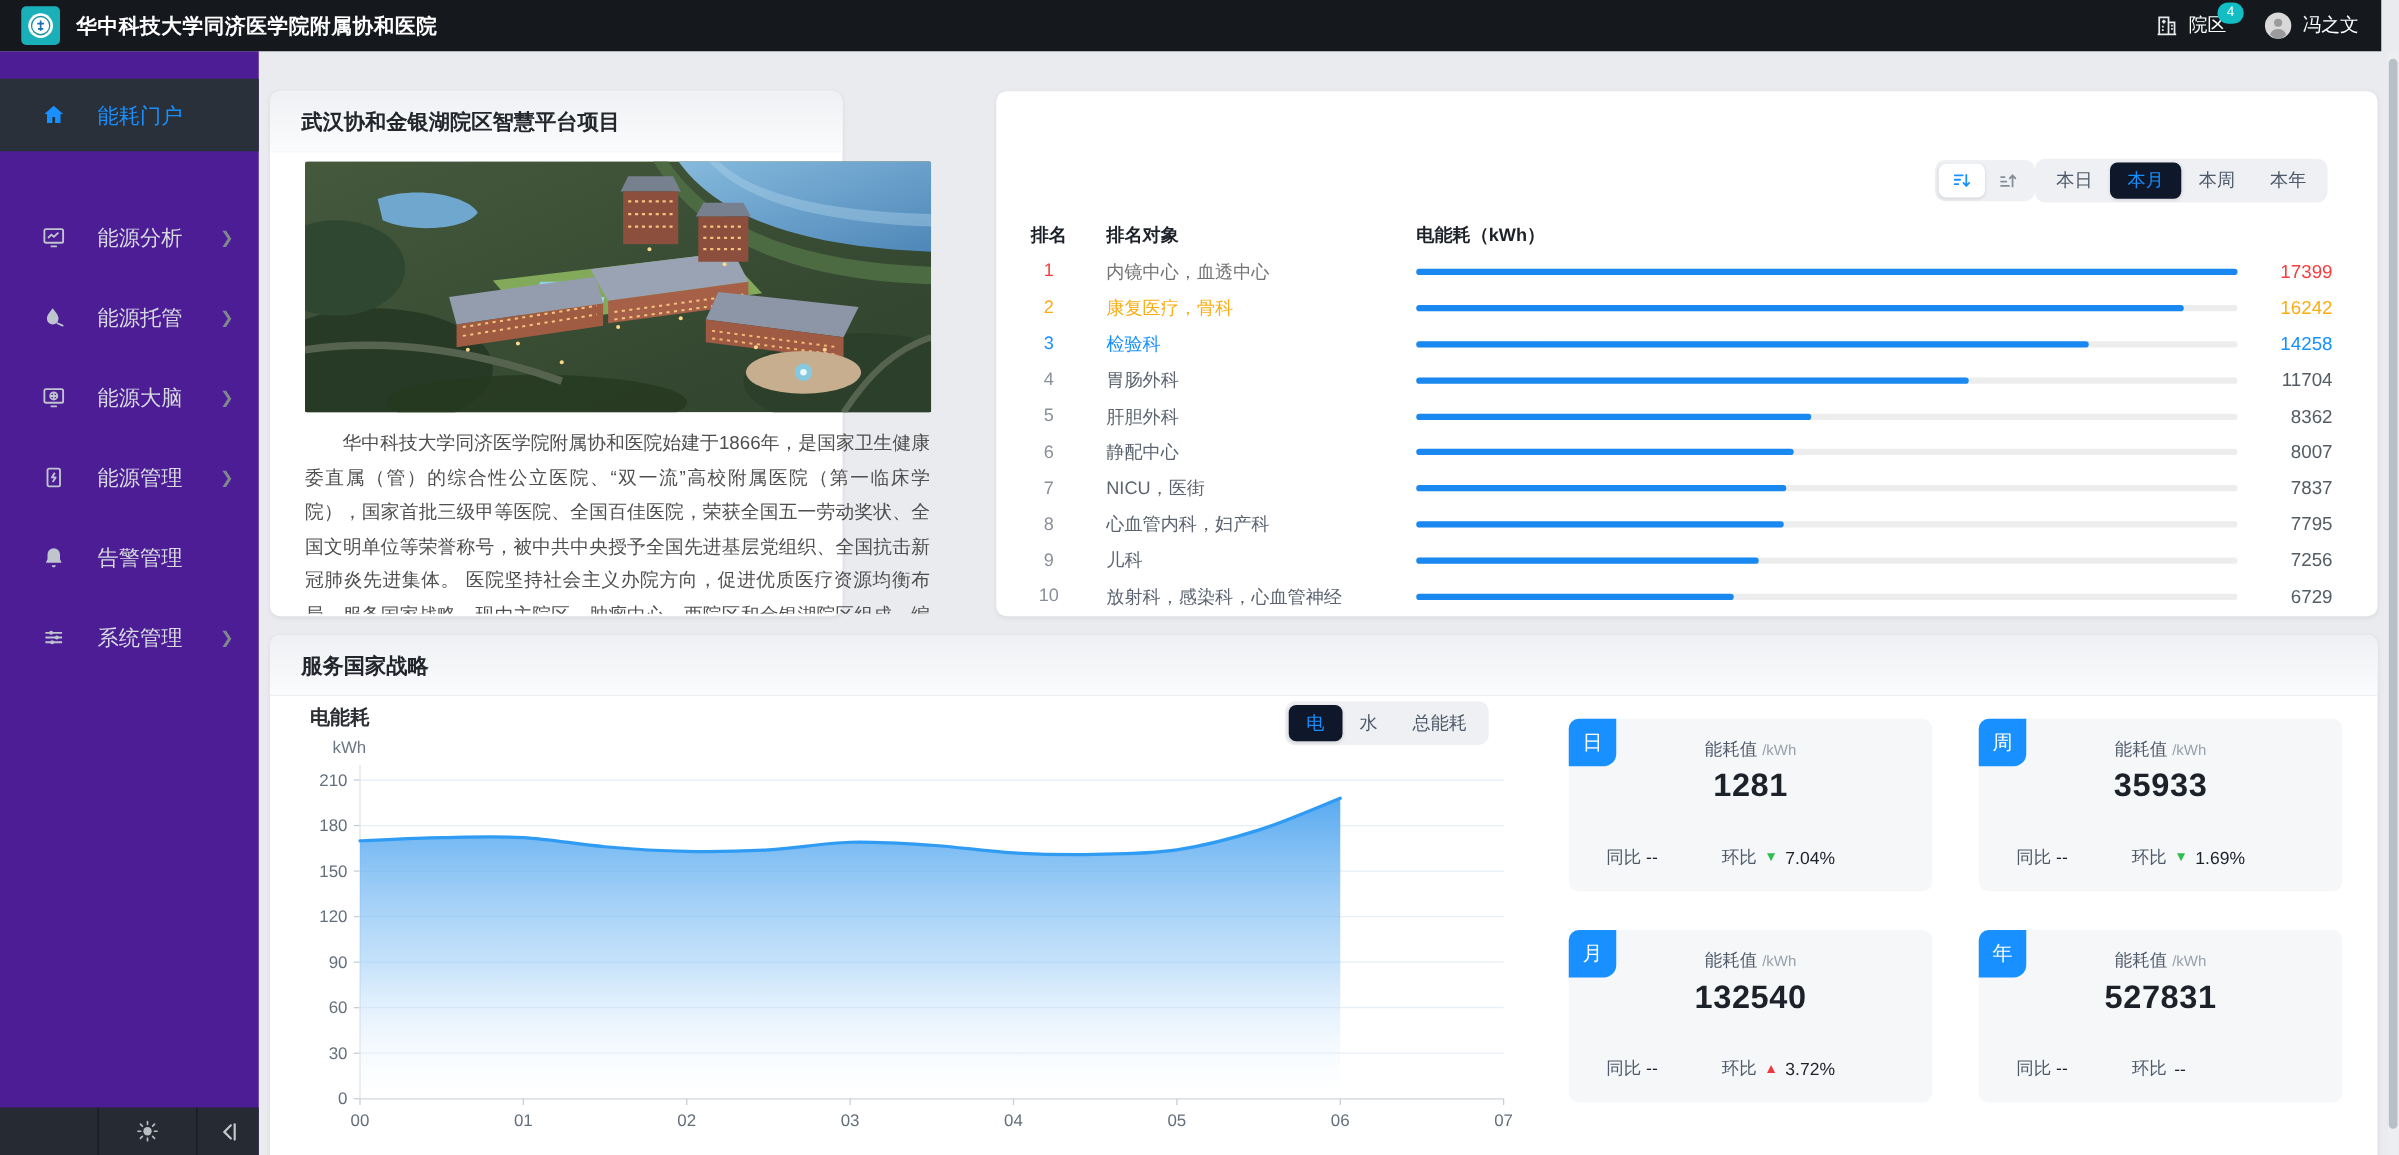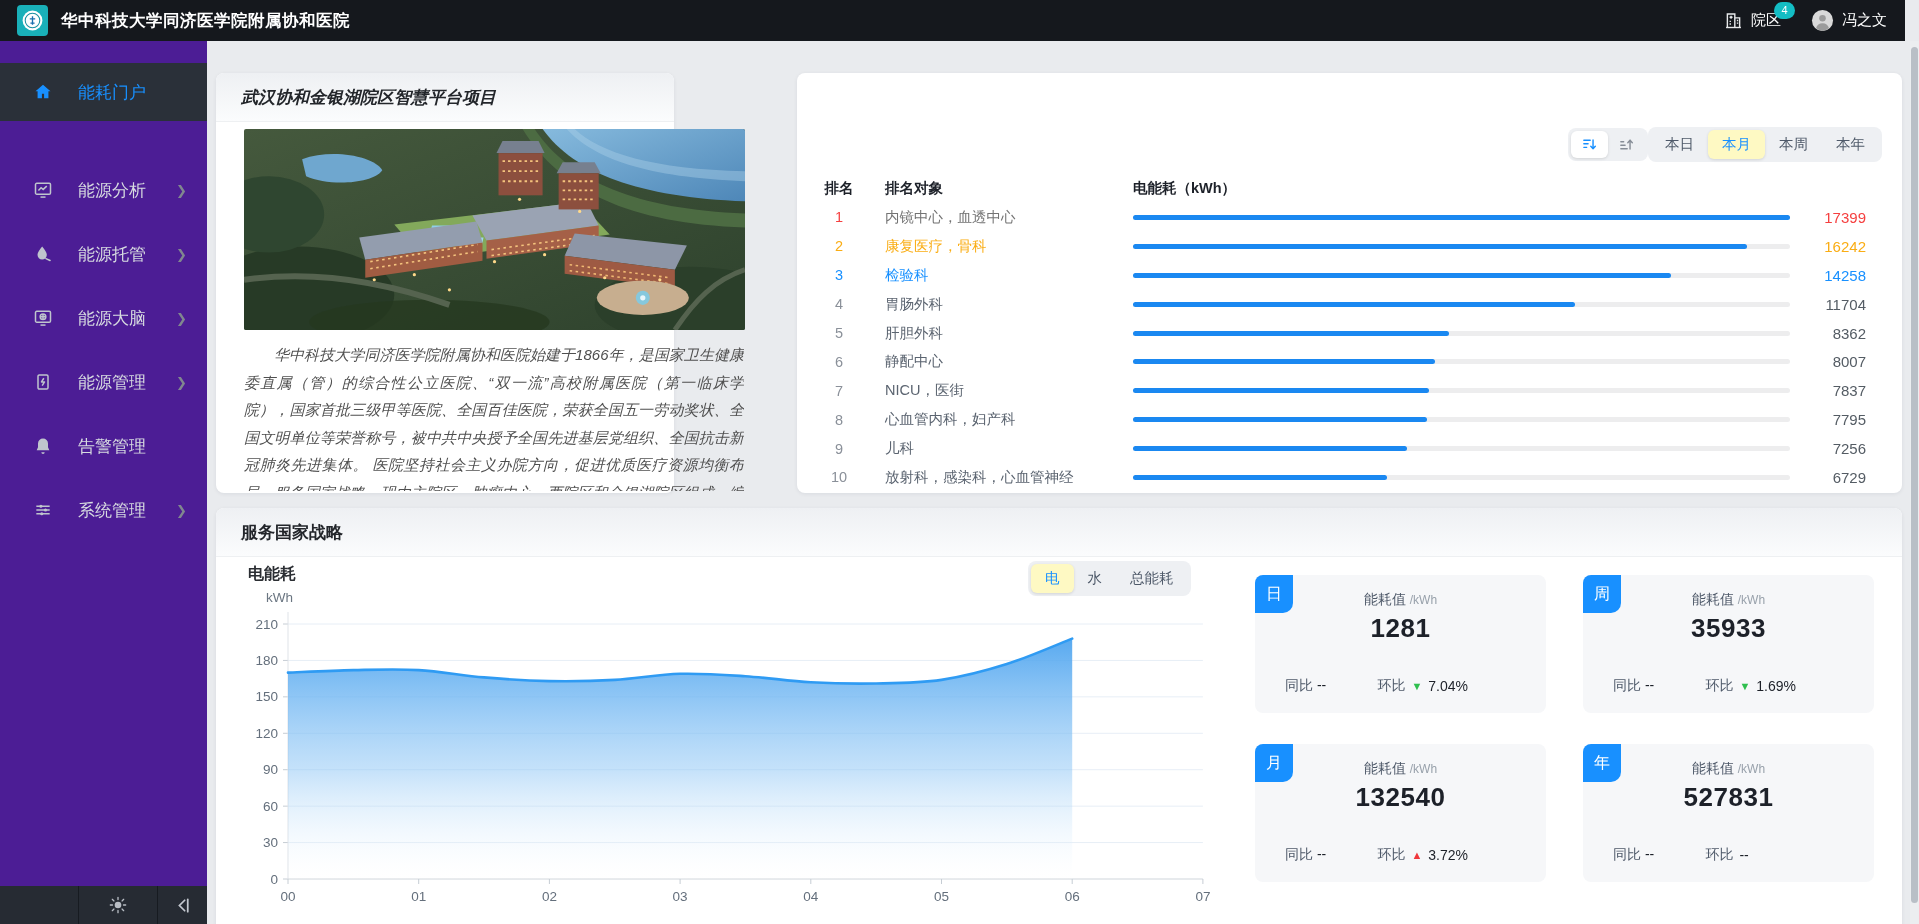--- a/index.html
+++ b/index.html
@@ -29,31 +29,31 @@
   .sidebar-footer{position:absolute;left:0;right:0;bottom:0;height:38px;background:#262b33;display:flex;}
   .foot-cell{display:flex;align-items:center;justify-content:center;}
   .foot-cell.c1{width:78px;}
   .foot-cell.c2{width:78px;border-left:1px solid #171b21;cursor:pointer;}
   .foot-cell.c3{flex:1;border-left:1px solid #171b21;cursor:pointer;}
   
   .main{position:absolute;left:207px;top:41px;right:0;bottom:0;}
   .panel{position:absolute;background:#fff;border-radius:8px;box-shadow:0 1px 4px rgba(20,30,50,.07);}
   .panel-header{height:48px;display:flex;align-items:center;padding:0 25px;background:linear-gradient(180deg,#eef0f3,#fbfcfd);border-bottom:1px solid #eef0f2;border-radius:8px 8px 0 0;}
   .panel-title{font-size:17px;font-weight:bold;color:#23262b;}
-  .panel-project{left:9px;top:32px;width:458px;height:420px;font-style:italic;}
+  .panel-project{left:9px;top:32px;width:458px;height:420px;}
   .panel-ranking{left:590px;top:32px;width:1105px;height:420px;}
   .panel-energy{left:9px;top:467px;width:1686px;height:472px;}
   
   .campus-img{position:absolute;left:28px;top:56px;width:501px;height:201px;border-radius:2px;overflow:hidden;}
   .project-desc{position:absolute;left:28px;top:268px;width:500px;height:150px;overflow:hidden;font-size:15px;line-height:27.5px;color:#4f4f4f;text-indent:2em;text-align:justify;}
   
-  .rank-controls{position:absolute;left:0;right:20px;top:55px;height:32px;display:flex;justify-content:flex-end;align-items:center;}
+  .rank-controls{position:absolute;left:0;right:40px;top:55px;height:32px;display:flex;justify-content:flex-end;align-items:center;}
   .pill-group{background:#eef0f3;border-radius:8px;padding:3px;display:flex;align-items:center;font-size:14.5px;color:#4e5969;}
   .pill{padding:5px 14px;border-radius:6px;cursor:pointer;white-space:nowrap;}
-  .pill.active{background:#fef9c3;color:#1890ff;box-shadow:0 1px 3px rgba(0,0,0,.12);}
+  .pill.active{background:#0f172a;color:#1890ff;box-shadow:0 1px 3px rgba(0,0,0,.12);}
   .icon-btn{width:37px;height:27px;display:flex;align-items:center;justify-content:center;border-radius:6px;color:#868d97;cursor:pointer;}
   .icon-btn.active{background:#fff;color:#1890ff;box-shadow:0 1px 3px rgba(0,0,0,.12);}
   .rank-table{position:absolute;left:26px;right:36px;top:100px;bottom:11px;}
   .rank-header{height:30px;display:flex;align-items:center;font-size:14.5px;font-weight:bold;color:#1d2129;}
   .rank-row{height:28.9px;display:flex;align-items:center;font-size:14.5px;}
   .col-rank{width:32px;text-align:center;margin-right:30px;flex:none;}
   .col-name{width:248px;flex:none;}
   .col-bar{flex:1;margin-right:14px;}
   .col-value{width:62px;text-align:right;flex:none;font-size:15px;}
   .bar-track{height:5px;border-radius:3px;background:#ededee;position:relative;}

